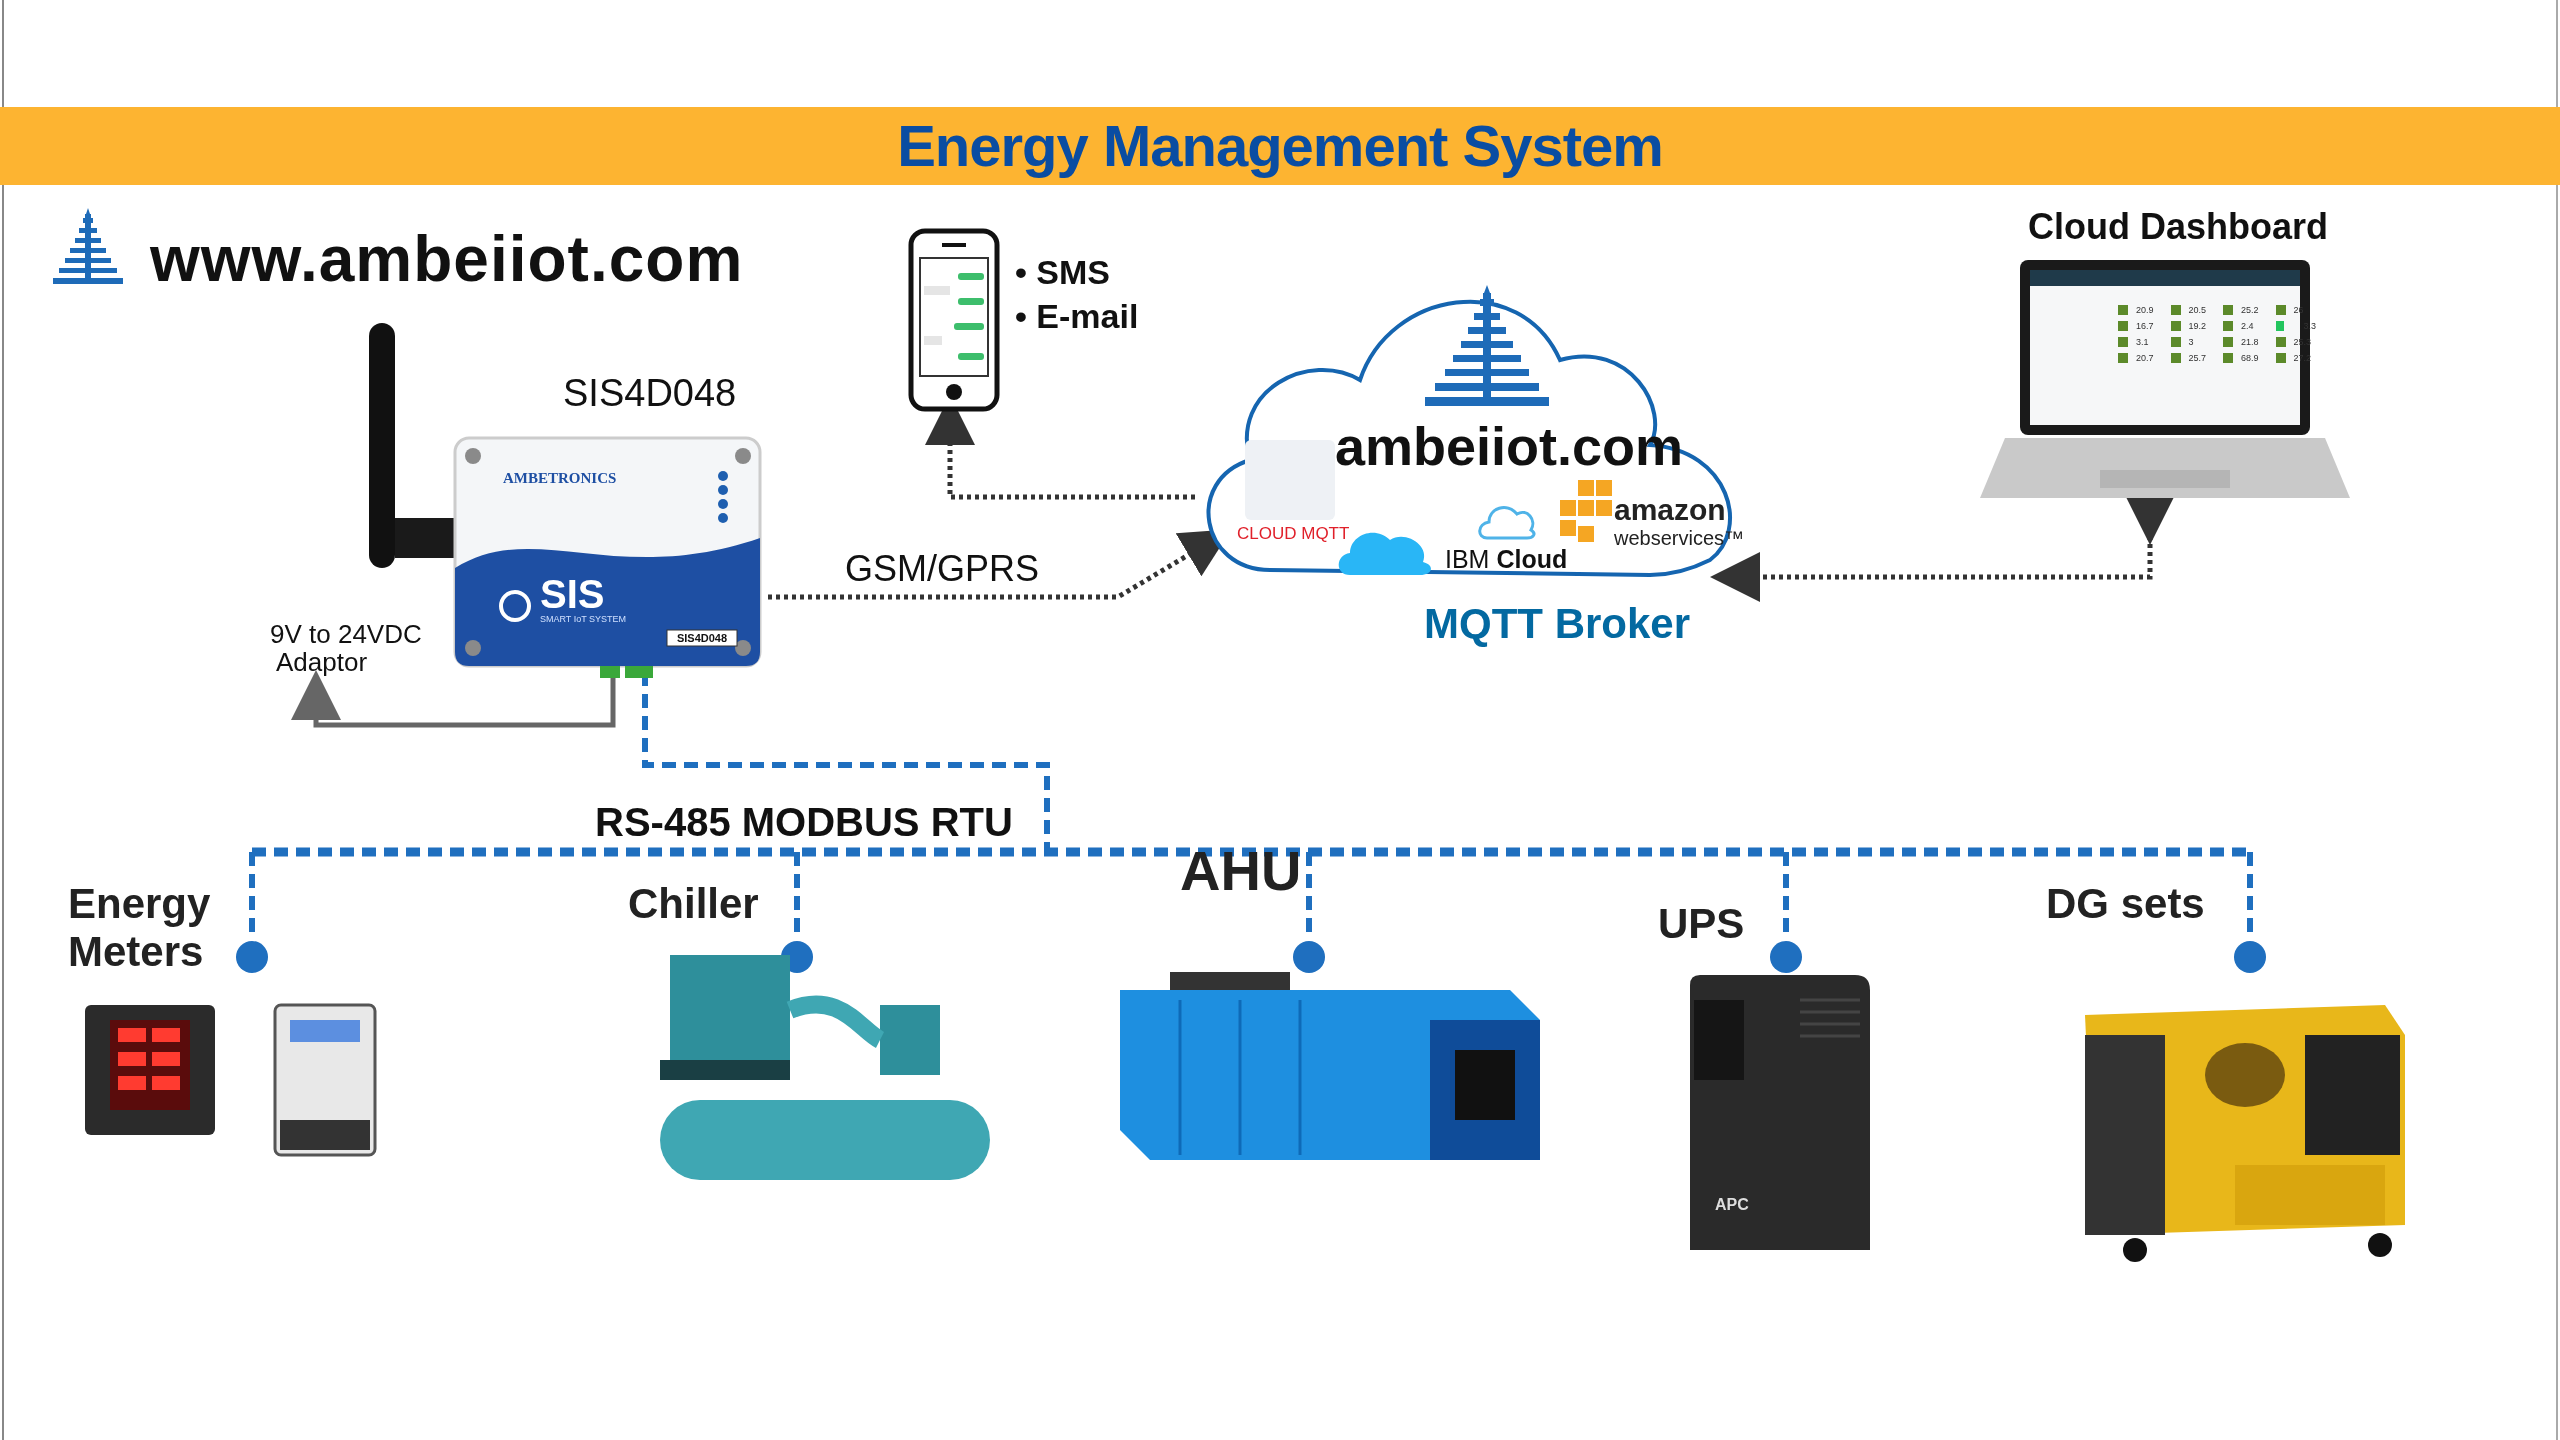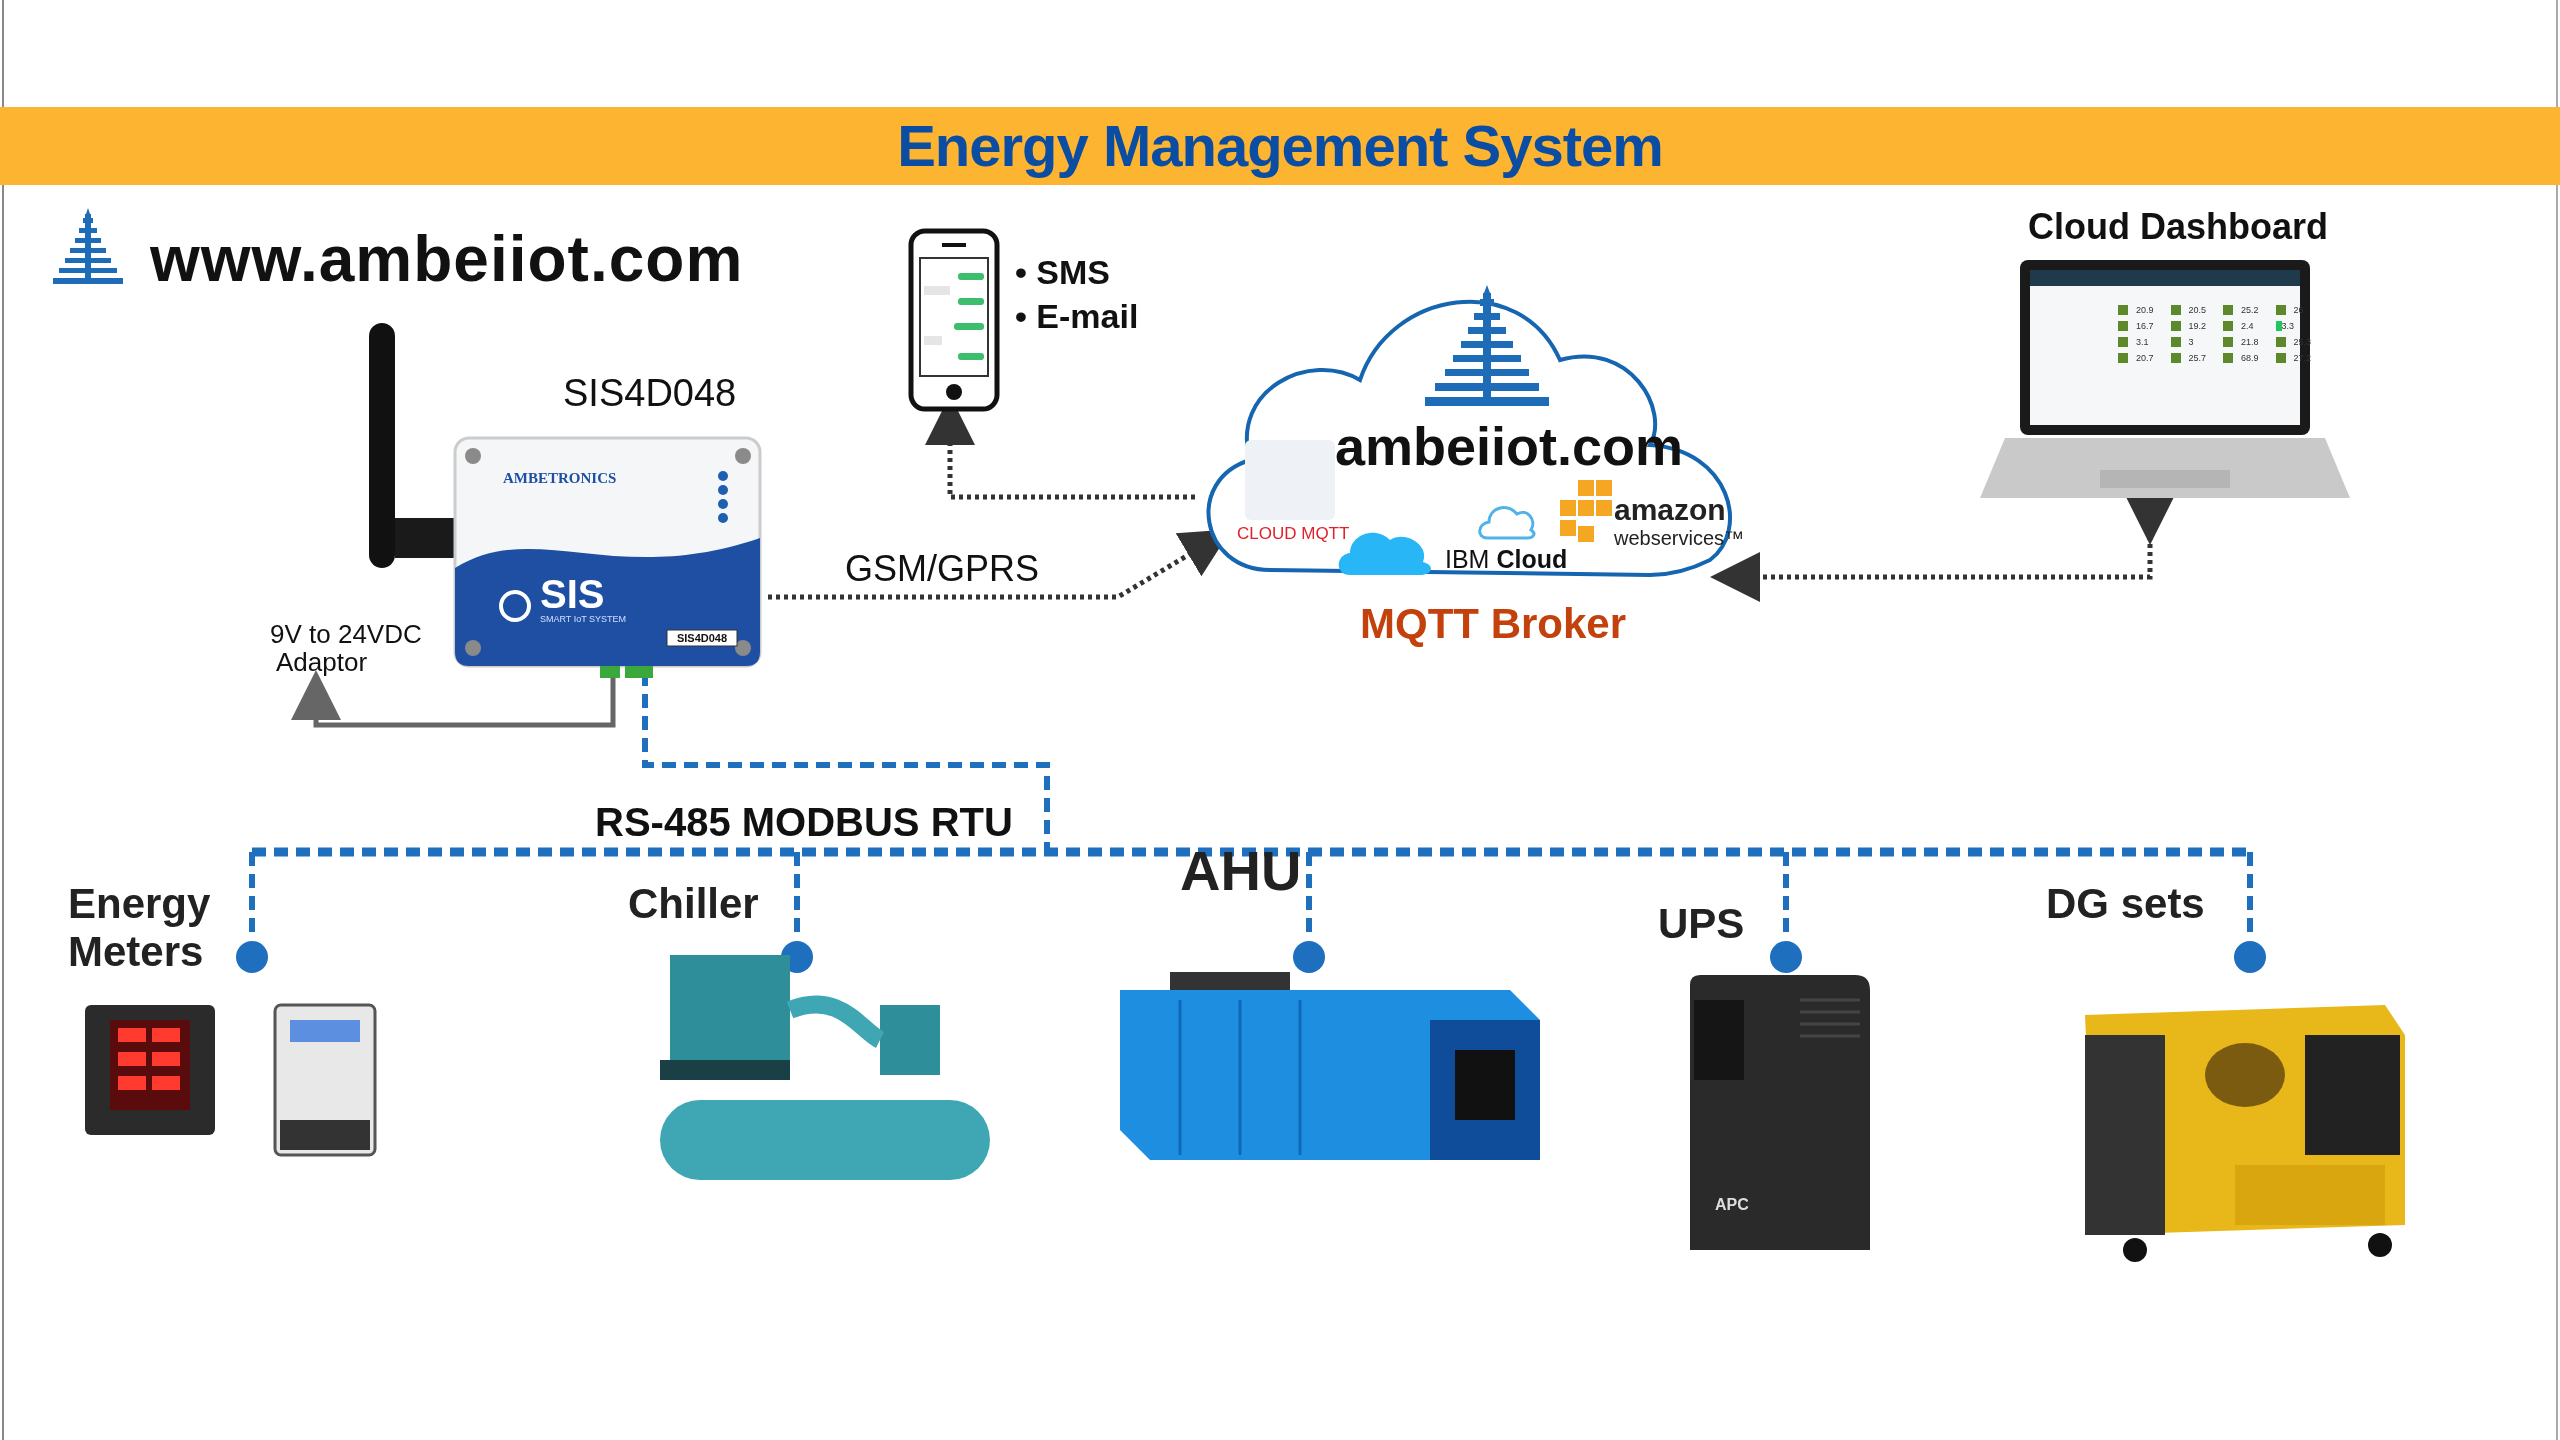--- a/index.html
+++ b/index.html
@@ -167,39 +167,39 @@
       <rect x="20" y="22" width="16" height="16"></rect>
       <rect x="38" y="22" width="16" height="16"></rect>
       <rect x="2" y="42" width="16" height="16"></rect>
       <rect x="20" y="48" width="16" height="16"></rect>
     </g>
 </svg>
 <div class="abs" style="left:1614px;top:496px;font-size:30px;font-weight:bold;color:#222;line-height:28px;">
   <div>amazon</div>
     <div style="font-size:20px;font-weight:normal;">webservices™</div>
 </div>
-<div class="abs" style="left:1360px;top:600px;font-size:42px;font-weight:bold;color:#c2410c;">MQTT Broker</div>
+<div class="abs" style="left:1424px;top:600px;font-size:42px;font-weight:bold;color:#0369a1;">MQTT Broker</div>
 
 <div class="abs blk" style="left:2028px;top:206px;font-size:36px;">Cloud Dashboard</div>
 <svg class="abs" style="left:1975px;top:258px" width="380" height="250" viewBox="0 0 380 250">
   <rect x="45" y="2" width="290" height="175" rx="8" fill="#1a1a1a"></rect>
   <rect x="55" y="12" width="270" height="155" fill="#f6f7f8"></rect>
   <rect x="55" y="12" width="270" height="16" fill="#1f3a4a"></rect>
   <path d="M30,180 L350,180 L375,240 L5,240 Z" fill="#c9c9c9"></path>
   <rect x="125" y="212" width="130" height="18" fill="#b5b5b5"></rect>
 </svg>
 <div class="abs" style="left:2118px;top:305px;width:200px;display:grid;grid-template-columns:repeat(4,1fr);gap:6px 10px;font-size:9px;color:#333;">
   <span style="border-left:10px solid #5C8A2A;padding-left:8px">20.9</span>
   <span style="border-left:10px solid #5C8A2A;padding-left:8px">20.5</span>
   <span style="border-left:10px solid #5C8A2A;padding-left:8px">25.2</span>
   <span style="border-left:10px solid #5C8A2A;padding-left:8px">26</span>
   <span style="border-left:10px solid #5C8A2A;padding-left:8px">16.7</span>
   <span style="border-left:10px solid #5C8A2A;padding-left:8px">19.2</span>
   <span style="border-left:10px solid #5C8A2A;padding-left:8px">2.4</span>
-  <span style="border-left:6px solid #22c55e;padding-left:0">3.3</span>
+  <span style="border-left:8px solid #22c55e;padding-left:20px">3.3</span>
   <span style="border-left:10px solid #5C8A2A;padding-left:8px">3.1</span>
   <span style="border-left:10px solid #5C8A2A;padding-left:8px">3</span>
   <span style="border-left:10px solid #5C8A2A;padding-left:8px">21.8</span>
   <span style="border-left:10px solid #5C8A2A;padding-left:8px">25.3</span>
   <span style="border-left:10px solid #5C8A2A;padding-left:8px">20.7</span>
   <span style="border-left:10px solid #5C8A2A;padding-left:8px">25.7</span>
   <span style="border-left:10px solid #5C8A2A;padding-left:8px">68.9</span>
   <span style="border-left:10px solid #5C8A2A;padding-left:8px">27.2</span>
 </div>
 

